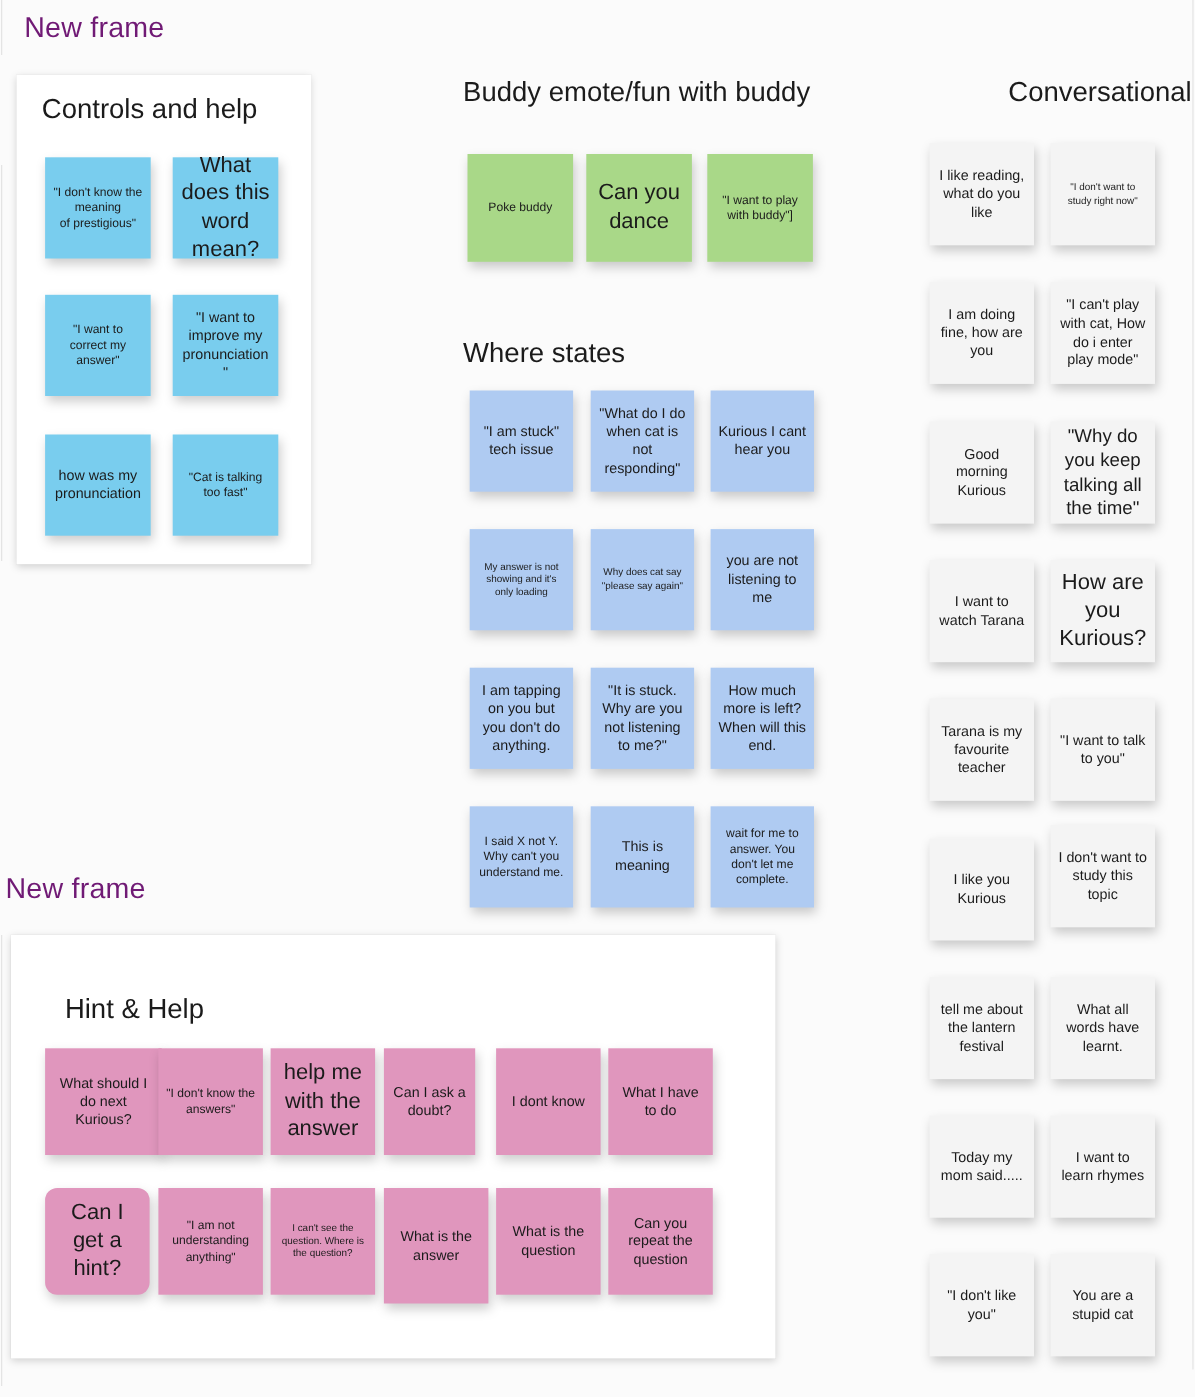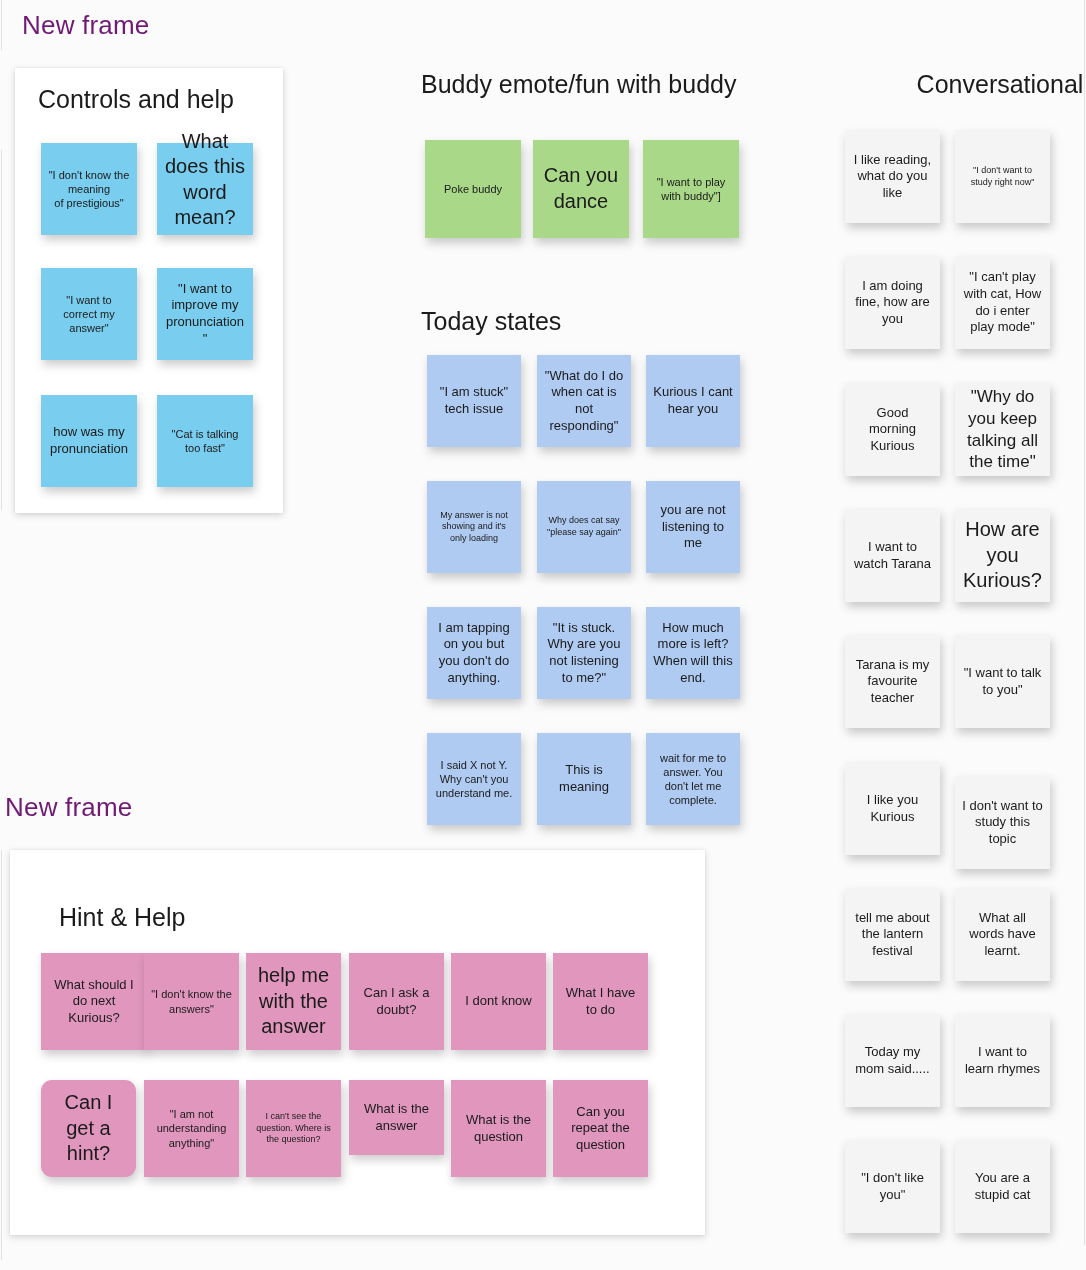--- a/index.html
+++ b/index.html
@@ -84,21 +84,21 @@
   <div class="frame-label" style="left:22px;top:10px;">New frame</div>
 
   <div class="frame-card" style="left:15px;top:68px;width:268px;height:445px;"></div>
 
   <div class="section-title" style="left:38px;top:85px;">Controls and help</div>
 
   <div class="note n-blue t-s" style="left:41px;top:143px;width:96px;height:92px;">
     <span style="white-space:pre-line;">"I don't know the meaning
 of prestigious"</span>
   </div>
-  <div class="note n-blue t-xl" style="left:157px;top:143px;width:96px;height:92px;align-items:flex-end;">
+  <div class="note n-blue t-xl" style="left:157px;top:143px;width:96px;height:92px;">
     <span>What does this word mean?</span>
   </div>
   <div class="note n-blue t-s" style="left:41px;top:268px;width:96px;height:92px;">
     <span>"I want to correct my answer"</span>
   </div>
   <div class="note n-blue t-m" style="left:157px;top:268px;width:96px;height:92px;">
     <span>"I want to improve my pronunciation "</span>
   </div>
   <div class="note n-blue t-m" style="left:41px;top:395px;width:96px;height:92px;">
     <span>how was my pronunciation</span>
@@ -112,21 +112,21 @@
   <div class="note n-green t-s" style="left:425px;top:140px;width:96px;height:98px;">
     <span>Poke buddy</span>
   </div>
   <div class="note n-green t-xl" style="left:533px;top:140px;width:96px;height:98px;">
     <span>Can you dance</span>
   </div>
   <div class="note n-green t-s" style="left:643px;top:140px;width:96px;height:98px;">
     <span>"I want to play with buddy"]</span>
   </div>
 
-  <div class="section-title" style="left:421px;top:307px;">Today states</div>
+  <div class="section-title" style="left:421px;top:307px;">Where states</div>
 
   <div class="note n-eblue t-m" style="left:427px;top:355px;width:94px;height:92px;">
     <span>"I am stuck" tech issue</span>
   </div>
   <div class="note n-eblue t-m" style="left:537px;top:355px;width:94px;height:92px;">
     <span>"What do I do when cat is not responding"</span>
   </div>
   <div class="note n-eblue t-m" style="left:646px;top:355px;width:94px;height:92px;">
     <span>Kurious I cant hear you</span>
   </div>
@@ -194,21 +194,21 @@
   <div class="note n-grey t-m" style="left:845px;top:635px;width:95px;height:93px;">
     <span>Tarana is my favourite teacher</span>
   </div>
   <div class="note n-grey t-m" style="left:955px;top:635px;width:95px;height:93px;">
     <span>"I want to talk to you"</span>
   </div>
 
   <div class="note n-grey t-m" style="left:845px;top:762px;width:95px;height:93px;">
     <span>I like you Kurious</span>
   </div>
-  <div class="note n-grey t-m" style="left:955px;top:776px;width:95px;height:93px;">
+  <div class="note n-grey t-m" style="left:955px;top:750px;width:95px;height:93px;">
     <span>I don't want to study this topic</span>
   </div>
 
   <div class="note n-grey t-m" style="left:845px;top:888px;width:95px;height:93px;">
     <span>tell me about the lantern festival</span>
   </div>
   <div class="note n-grey t-m" style="left:955px;top:888px;width:95px;height:93px;">
     <span>What all words have learnt.</span>
   </div>
 
@@ -234,40 +234,40 @@
 
   <div class="note n-pink t-m" style="left:41px;top:953px;width:106px;height:97px;">
     <span>What should I do next Kurious?</span>
   </div>
   <div class="note n-pink t-s" style="left:144px;top:953px;width:95px;height:97px;">
     <span>"I don't know the answers"</span>
   </div>
   <div class="note n-pink t-xl" style="left:246px;top:953px;width:95px;height:97px;">
     <span>help me with the answer</span>
   </div>
-  <div class="note n-pink t-m" style="left:349px;top:953px;width:95px;height:97px;">
+  <div class="note n-pink t-m" style="left:349px;top:953px;width:83px;height:97px;">
     <span>Can I ask a doubt?</span>
   </div>
   <div class="note n-pink t-m" style="left:451px;top:953px;width:95px;height:97px;">
     <span>I dont know</span>
   </div>
   <div class="note n-pink t-m" style="left:553px;top:953px;width:95px;height:97px;">
     <span>What I have to do</span>
   </div>
 
   <div class="note n-pink t-xl" style="left:41px;top:1080px;width:95px;height:97px;border-radius:11px;">
     <span>Can I get a hint?</span>
   </div>
   <div class="note n-pink t-s" style="left:144px;top:1080px;width:95px;height:97px;">
     <span>"I am not understanding anything"</span>
   </div>
   <div class="note n-pink t-xs" style="left:246px;top:1080px;width:95px;height:97px;">
     <span>I can't see the question. Where is the question?</span>
   </div>
-  <div class="note n-pink t-m" style="left:349px;top:1080px;width:95px;height:75px;">
+  <div class="note n-pink t-m" style="left:349px;top:1080px;width:95px;height:105px;">
     <span>What is the answer</span>
   </div>
   <div class="note n-pink t-m" style="left:451px;top:1080px;width:95px;height:97px;">
     <span>What is the question</span>
   </div>
   <div class="note n-pink t-m" style="left:553px;top:1080px;width:95px;height:97px;">
     <span>Can you repeat the question</span>
   </div>
 
 </div>

